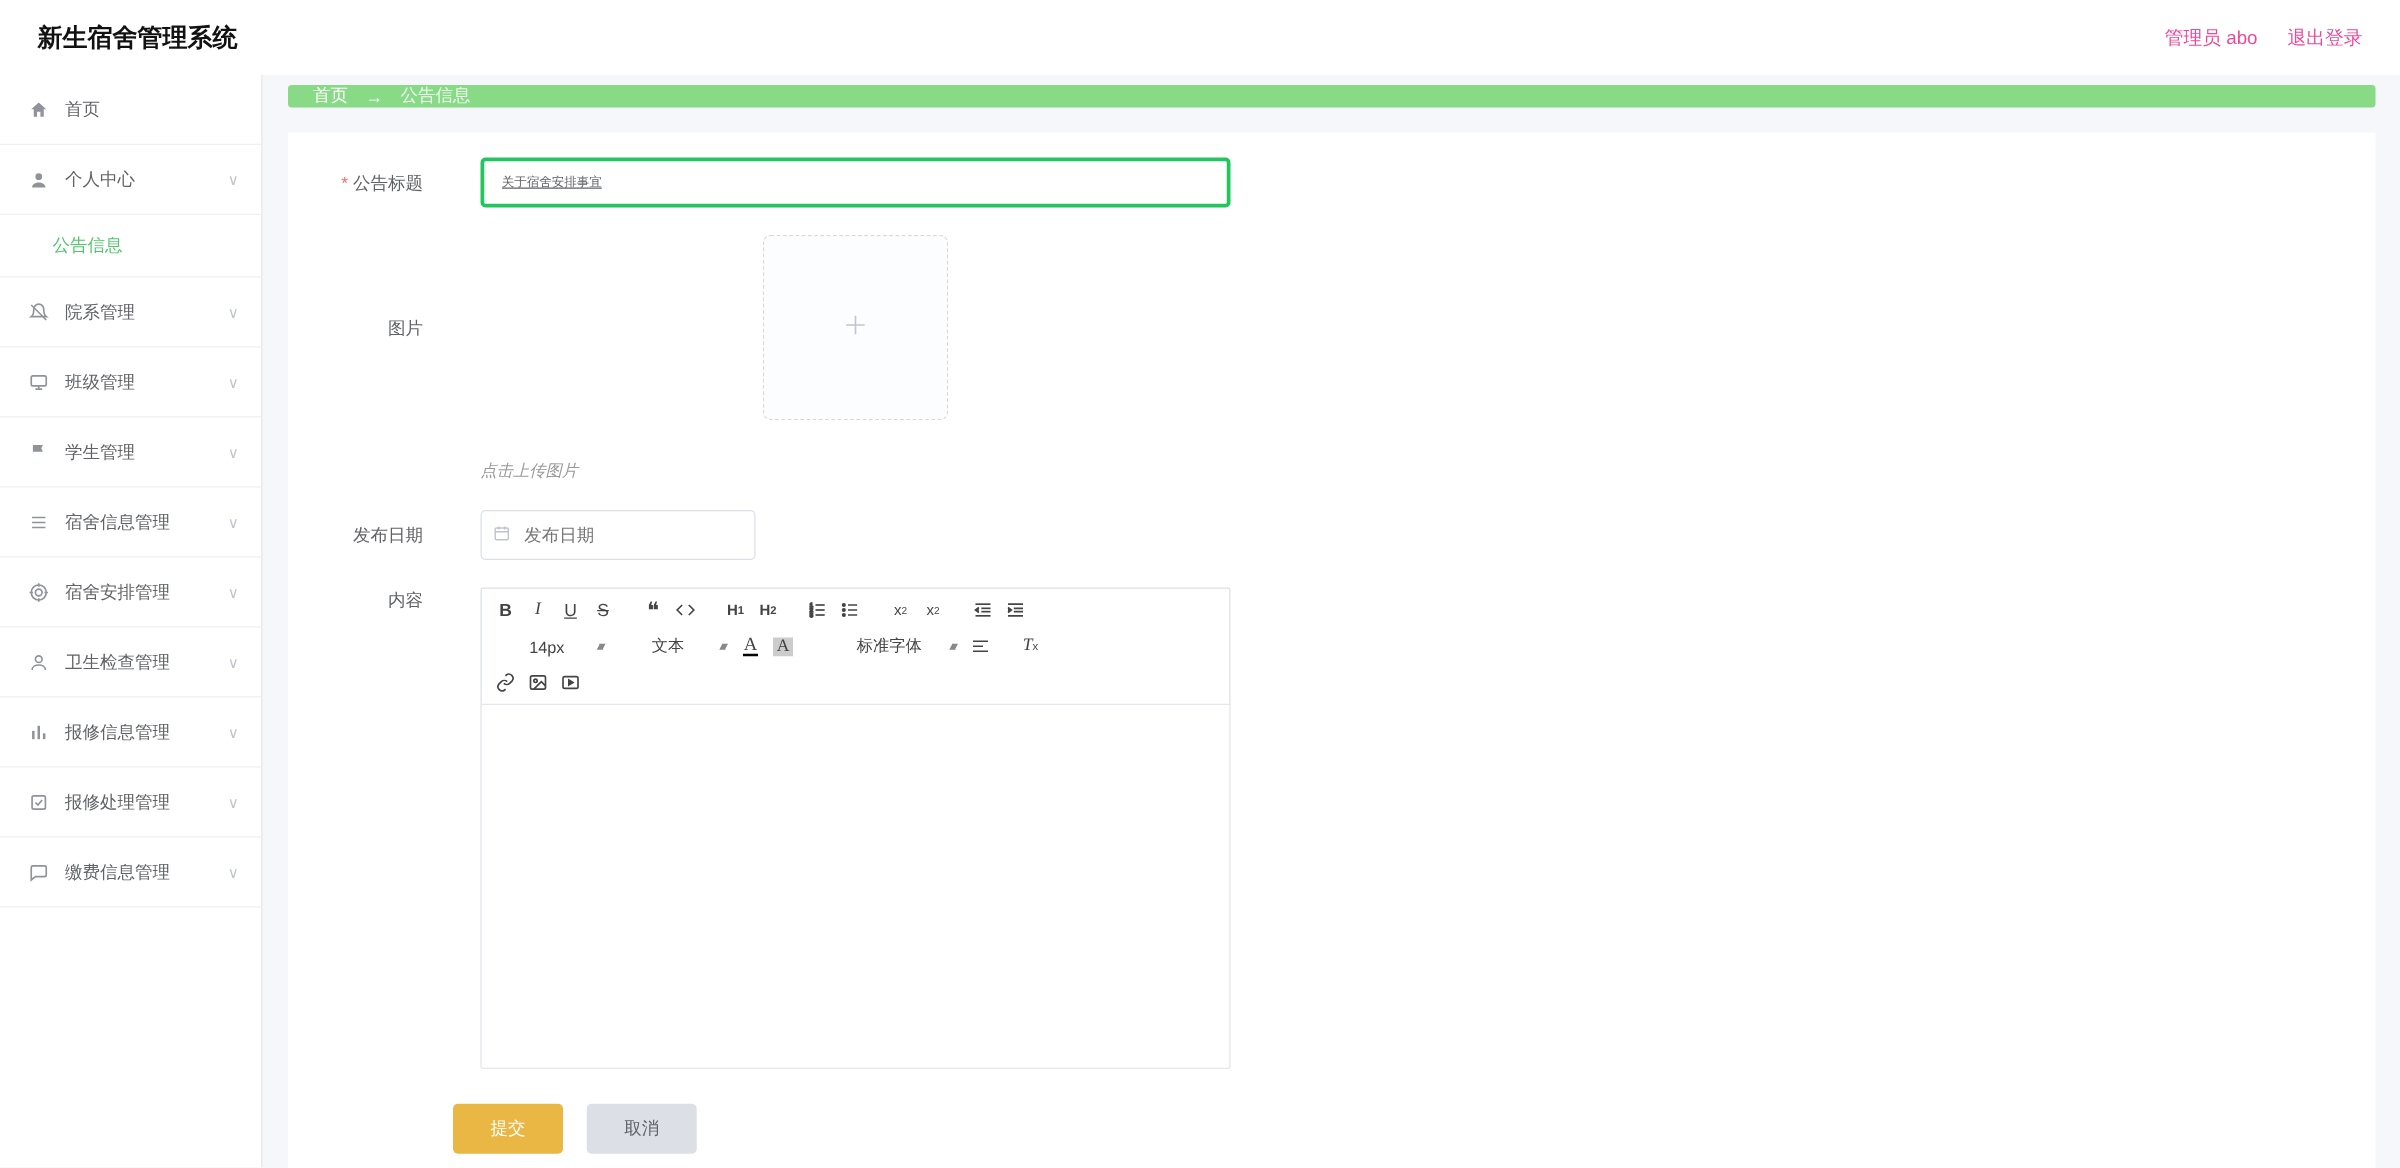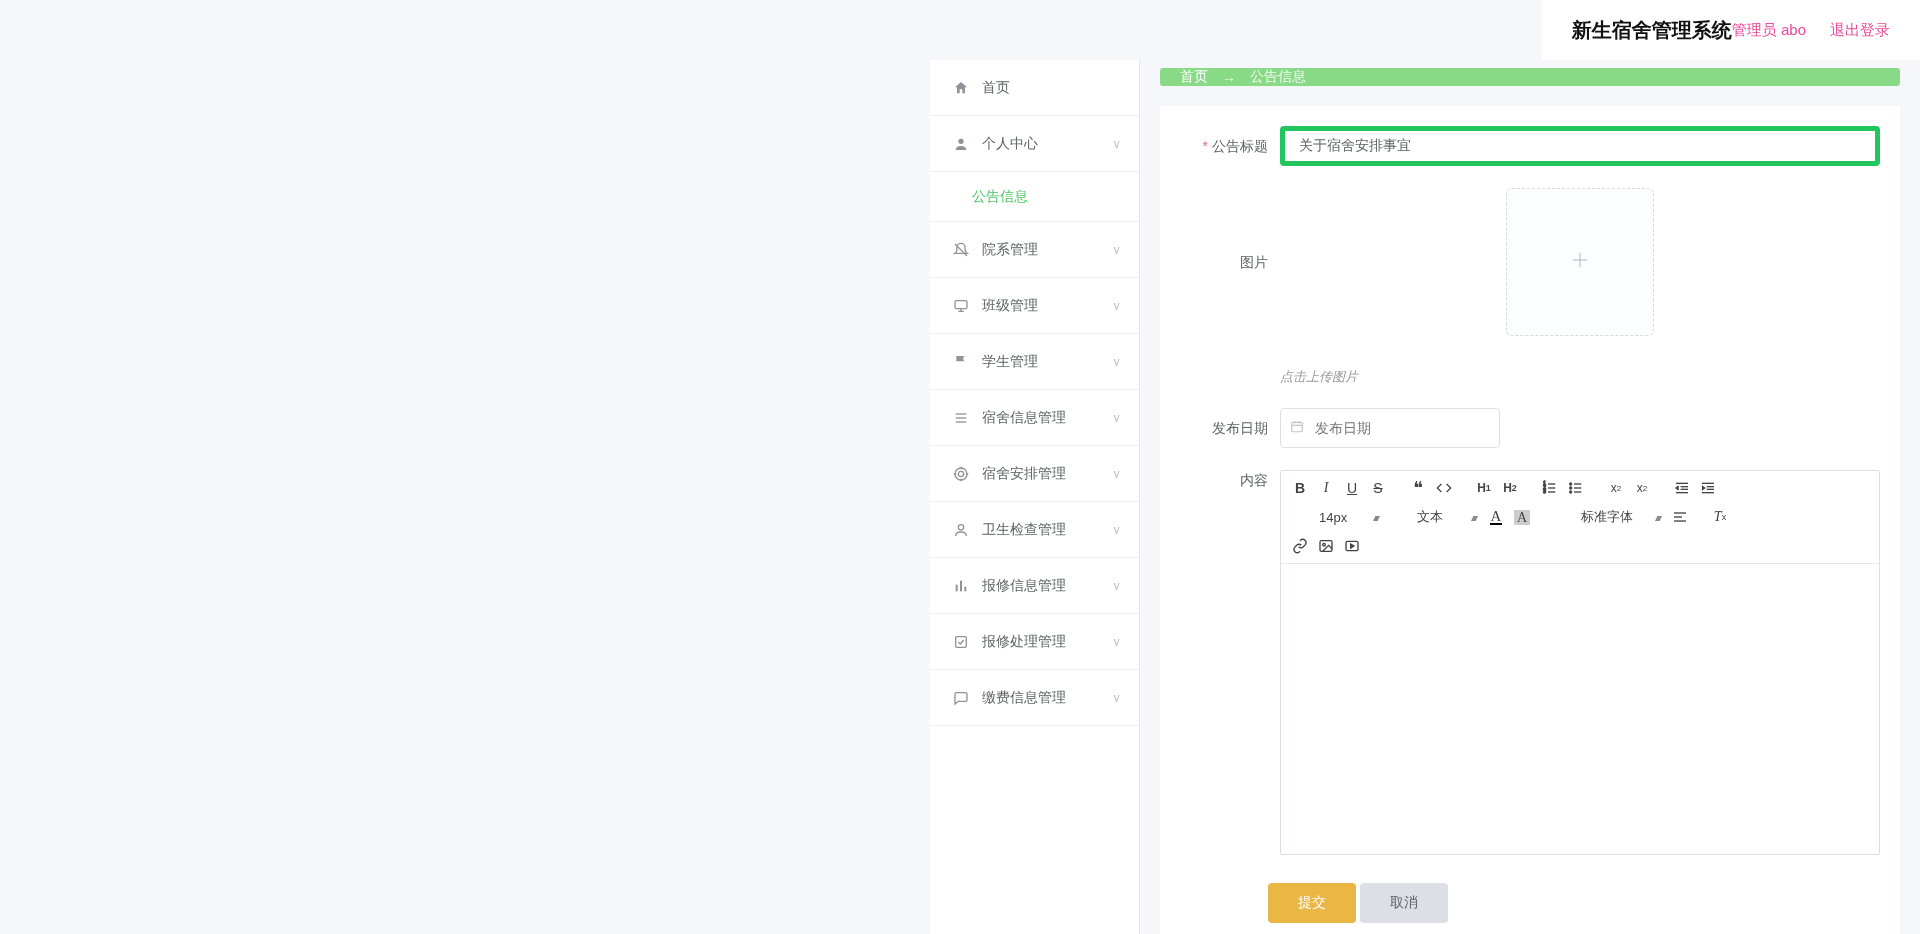--- a/index.html
+++ b/index.html
@@ -3,21 +3,21 @@
 <meta charset="utf-8">
 <style>
 * { margin: 0; padding: 0; box-sizing: border-box; }
 body {
   font-family: "Helvetica Neue", Helvetica, "PingFang SC", "Hiragino Sans GB", "Microsoft YaHei", Arial, sans-serif;
   font-size: 14px;
   color: #303133;
   background: #f5f7fa;
   overflow: hidden;
 }
-.app { display: flex; flex-direction: column; height: 934px; width: 1920px; align-items: flex-end; }
+.app { display: flex; flex-direction: column; height: 934px; width: 1920px; }
 .header {
   height: 60px;
   background: #fff;
   display: flex;
   align-items: center;
   padding: 0 30px;
   justify-content: space-between;
 }
 .header .title { font-size: 20px; font-weight: 700; color: #111; }
 .header .right { display: flex; gap: 24px; font-size: 15px; color: #ec4899; }
@@ -66,38 +66,39 @@
   display: flex;
   align-items: center;
   padding: 0 20px;
   gap: 14px;
   font-size: 14px;
 }
 .breadcrumb .sep { color: rgba(255,255,255,.9); }
 .breadcrumb .last { color: rgba(255,255,255,.85); }
 
 .form-area { background: #fff; margin-top: 20px; padding: 20px 20px 40px 20px; }
-.form-row { display: flex; align-items: flex-start; margin-bottom: 22px; }
+.form-row { display: flex; align-items: flex-start; margin-bottom: 22px; gap: 34px; }
 .form-label {
   width: 100px;
   text-align: right;
   padding-right: 12px;
   color: #606266;
   line-height: 40px;
   font-size: 14px;
   flex-shrink: 0;
 }
 .form-label.req::before { content: "*"; color: #f56c6c; margin-right: 4px; }
 .form-control { flex: 0 0 auto; }
 
 .input {
   width: 600px; height: 40px;
-  border: 5px solid #22c55e; border-radius: 4px;
-  padding: 0 14px; font-size: 14px; color: #606266;
+  border: 3px solid #22c55e; border-radius: 4px;
+  padding: 0 14px; font-size: 10px; color: #606266;
   outline: none;
+  text-decoration: underline;
 }
 .upload-box {
   width: 148px; height: 148px;
   border: 1px dashed #d9d9d9; border-radius: 6px;
   display: flex; align-items: center; justify-content: center;
   color: #c0c4cc; font-size: 26px; cursor: pointer;
   background: #fbfdff;
 }
 .upload-hint { color: #999; font-size: 13px; margin-top: 16px; }
 
@@ -132,21 +133,21 @@
   gap: 6px; padding: 0 6px; color: #444; font-size: 13px; cursor: pointer; margin-left: 24px;
 }
 .tsel .caret { font-size: 10px; color: #888; letter-spacing: -3px; }
 .color-a {
   font-family: serif; font-size: 15px;
   border-bottom: 2px solid #000; line-height: 14px;
   padding: 0 1px;
 }
 .editor-body { height: 290px; background: #fff; }
 
-.footer-btns { display: flex; gap: 4px; margin-left: 88px; margin-top: 28px; }
+.footer-btns { display: flex; gap: 19px; margin-left: 112px; margin-top: 28px; }
 .btn {
   height: 40px; min-width: 88px; padding: 0 20px;
   border: none; border-radius: 4px; cursor: pointer;
   font-size: 14px; color: #fff;
 }
 .btn-primary { background: #eab644; }
 .btn-default { background: #dcdfe6; color: #606266; }
 
 
 ::-webkit-scrollbar { width: 8px; height: 8px; }

